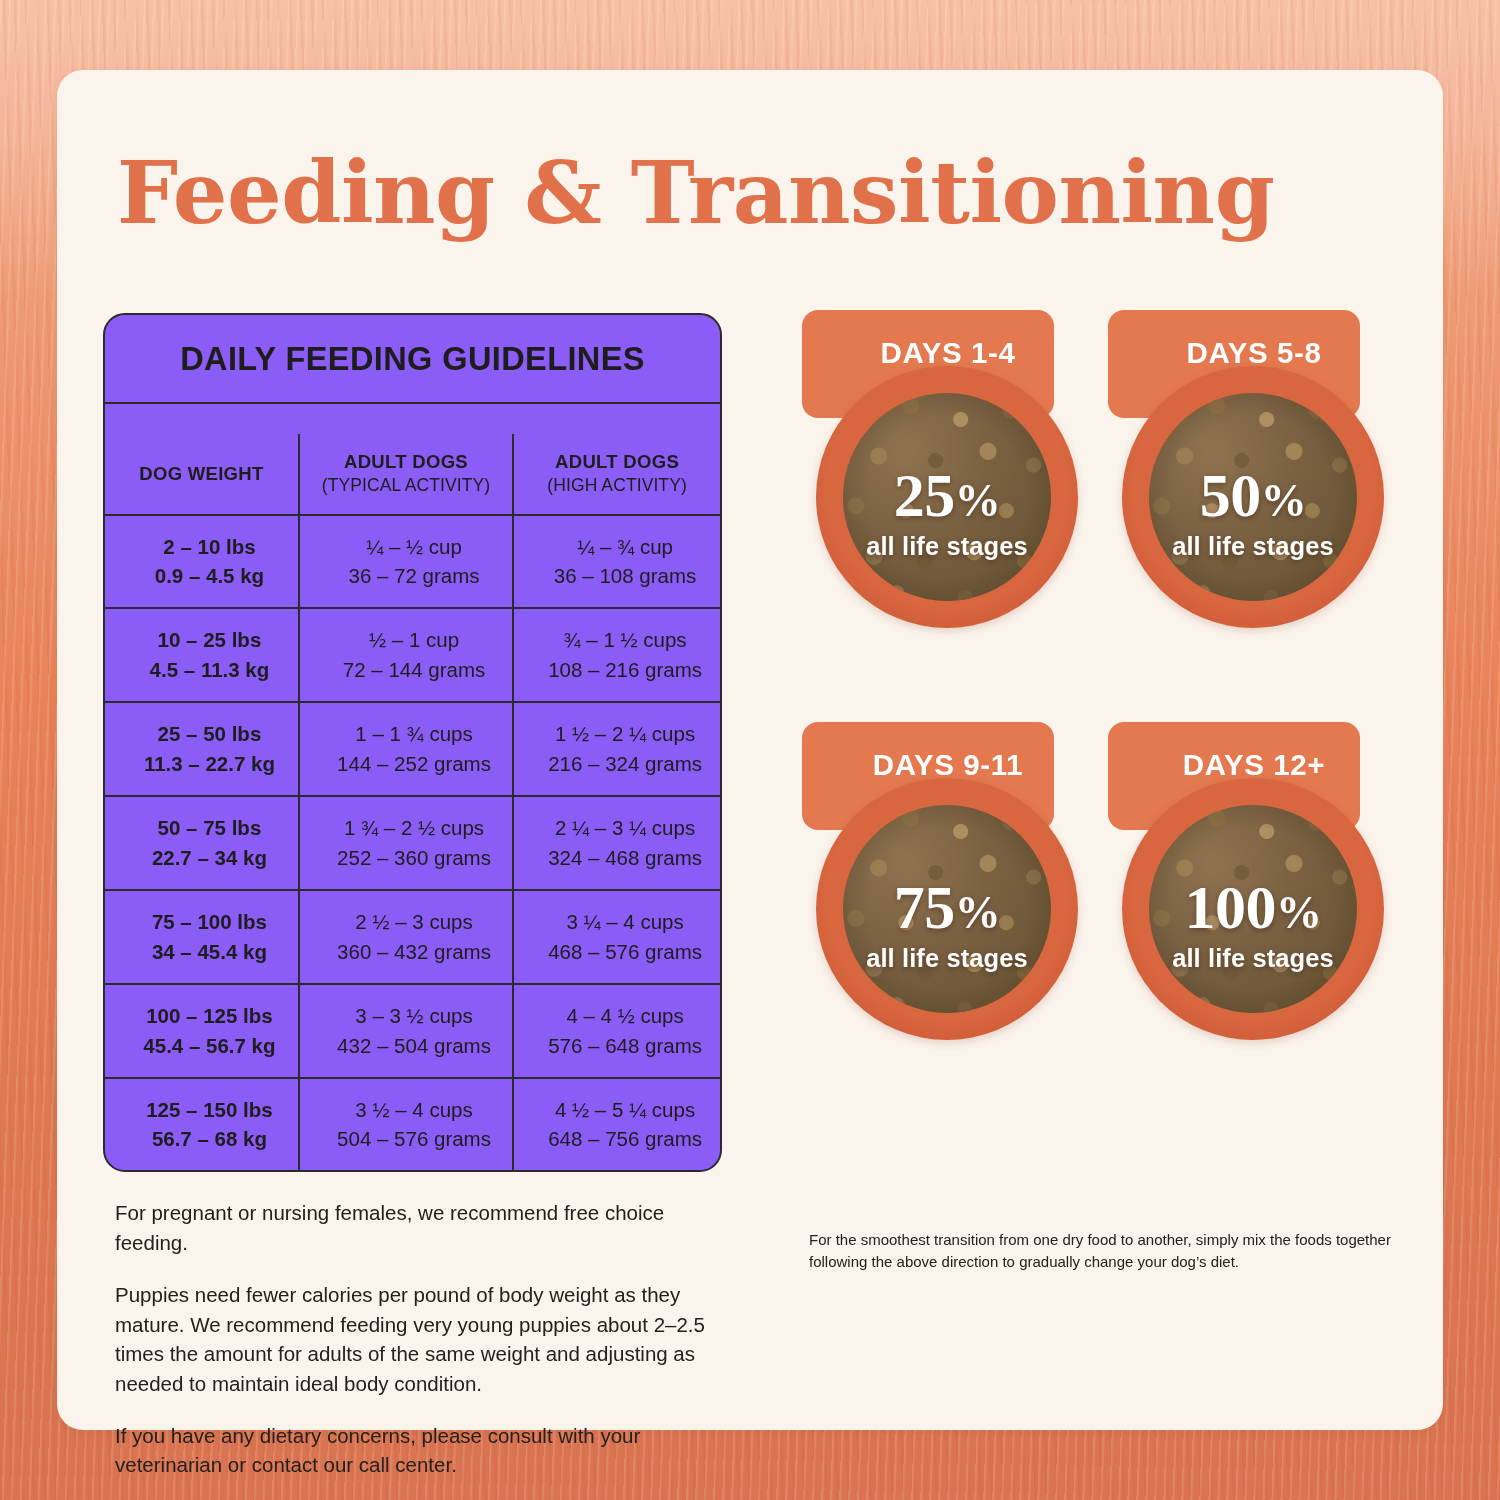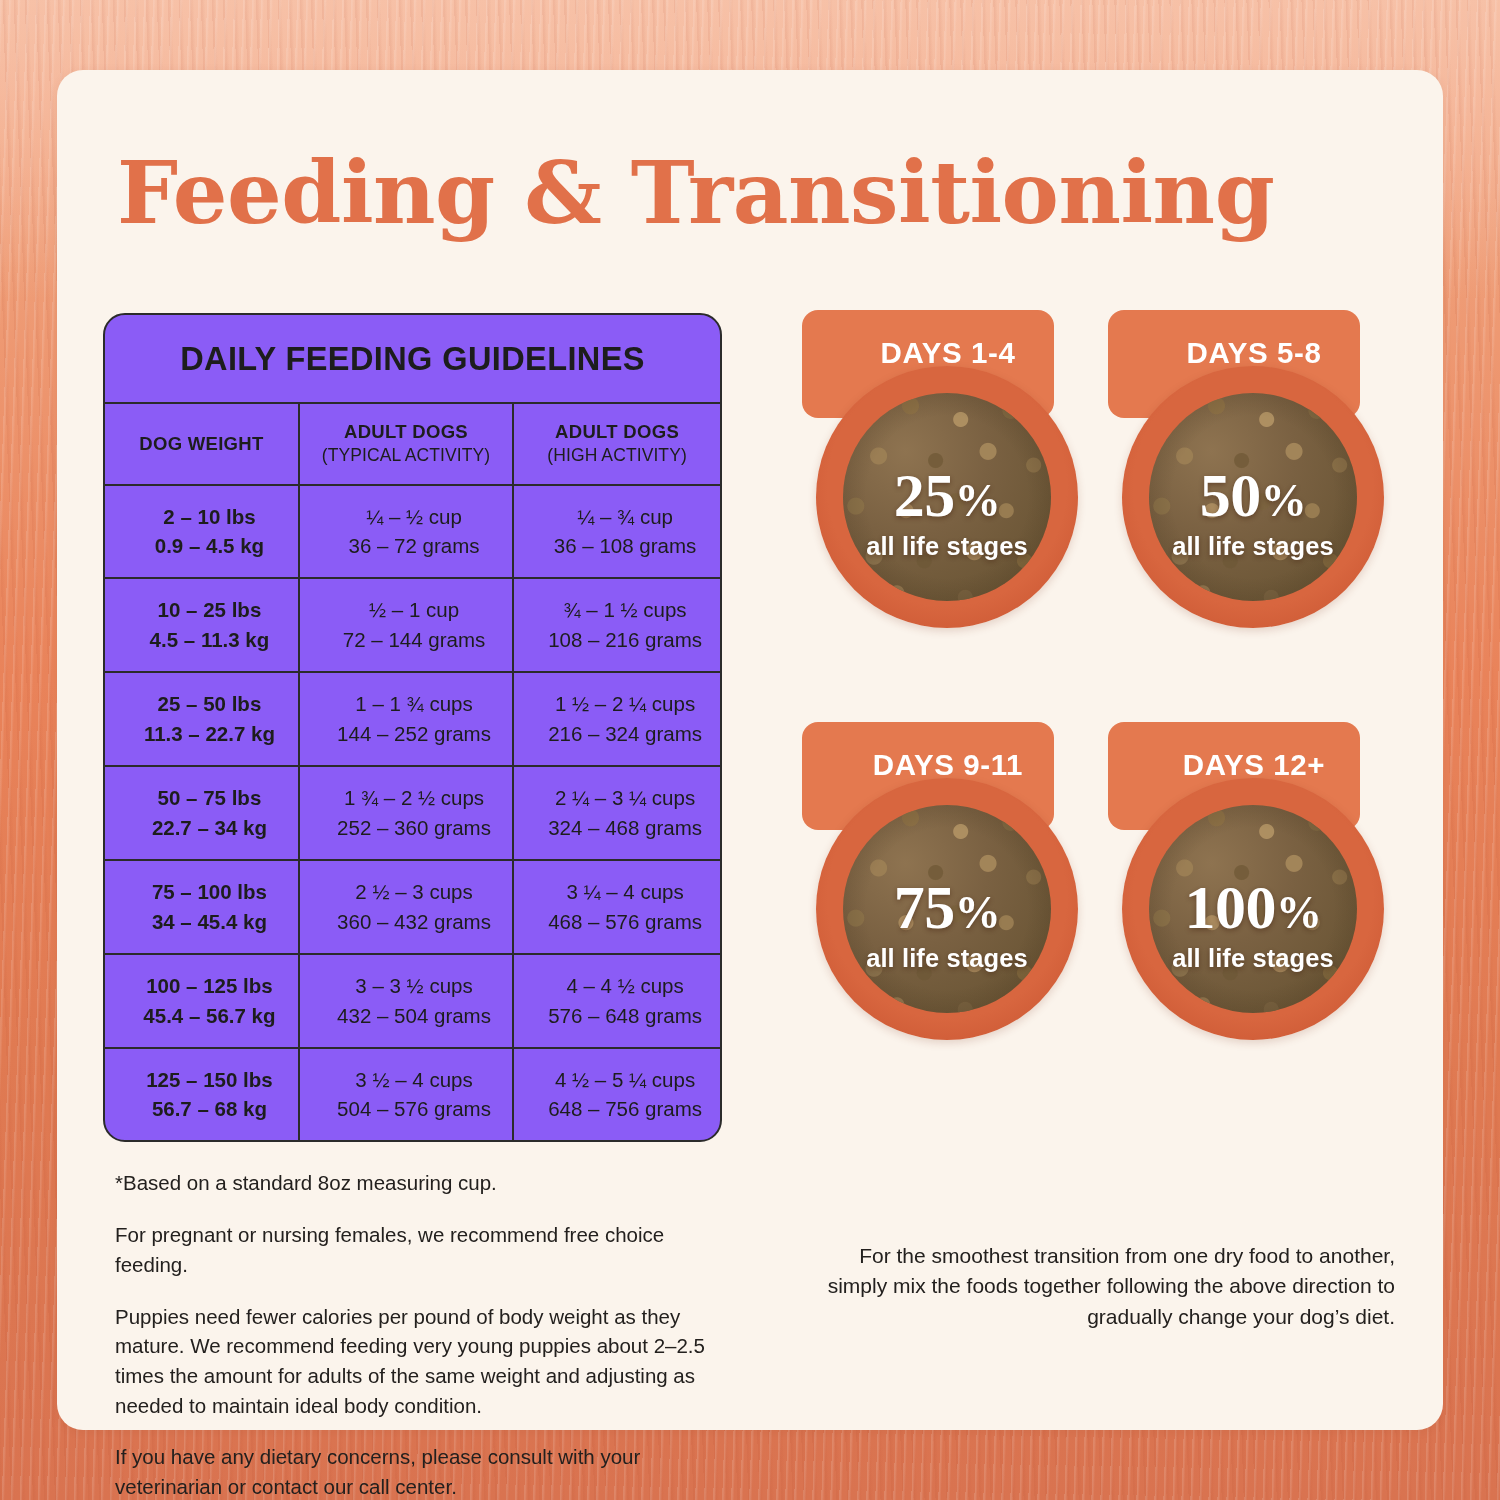--- a/index.html
+++ b/index.html
@@ -85,20 +85,21 @@
     font-weight: bold;
     color: #1d1d1d;
     letter-spacing: 0.4px;
     padding: 26px 0 24px 0;
     border-bottom: 2.5px solid #2b2b2b;
   }
   table.grid {
     border-collapse: collapse;
     width: 100%;
     table-layout: fixed;
+    margin-top: 30px;
   }
   table.grid th, table.grid td {
     border-right: 2.2px solid #2b2b2b;
     border-bottom: 2.2px solid #2b2b2b;
     text-align: center;
     color: #1d1d1d;
     padding: 0;
   }
   table.grid th:last-child, table.grid td:last-child { border-right: none; }
   table.grid tr:last-child td { border-bottom: none; }
@@ -255,25 +256,24 @@
     letter-spacing: 0.1px;
   }
 
   #transition-note {
     position: absolute;
     left: 748px;
     top: 1155px;
     width: 606px;
   }
   #transition-note p {
-    margin: 16px;
-    font-size: 21px;
+    margin: 4px;
+    font-size: 15px;
     line-height: 1.45;
     color: #23201e;
-    text-align: right;
   }
 </style>
 </head>
 <body>
 
 <div id="bg">
   <div id="bg-haze"></div>
 </div>
 
 <div id="card">
@@ -399,21 +399,20 @@
             <td>
               <span>4 ½ – 5 ¼ cups</span>
               <span class="l2">648 – 756 grams</span>
             </td>
           </tr>
         </tbody>
       </table>
     </div>
 
     <div class="notes">
-      <p>*Based on a standard 8oz measuring cup.</p>
       <p>For pregnant or nursing females, we recommend free choice feeding.</p>
       <p>Puppies need fewer calories per pound of body weight as they mature. We recommend feeding very young puppies about 2–2.5 times the amount for adults of the same weight and adjusting as needed to maintain ideal body condition.</p>
       <p>If you have any dietary concerns, please consult with your veterinarian or contact our call center.</p>
     </div>
   </div>
 
   <div id="right-col">
     <div class="stage-grid">
 
       <div class="stage">

